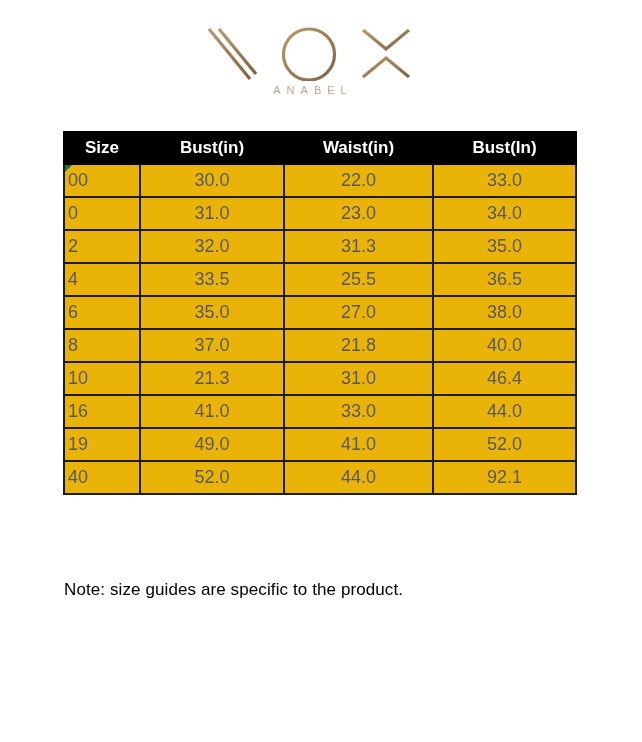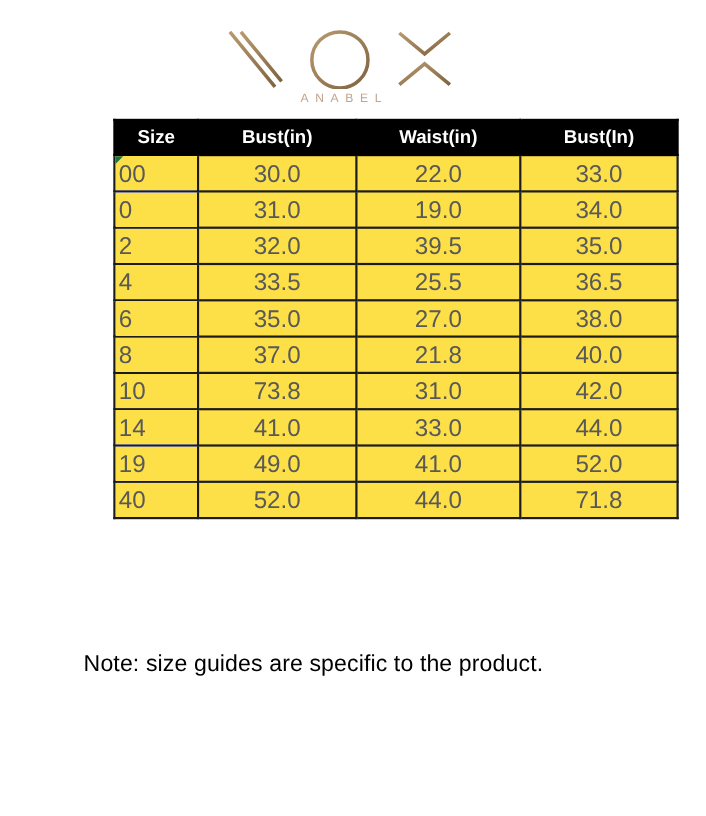--- a/index.html
+++ b/index.html
@@ -7,32 +7,32 @@
        font-family:"Liberation Sans","DejaVu Sans",sans-serif;}
   .page{position:relative;width:560px;height:742px;background:#ffffff;}
 
   
   .logo{position:absolute;left:203px;top:27px;width:214px;text-align:center;}
   .logo svg{display:block;margin:0 auto;}
   .brand-sub{margin-top:3px;text-align:center;font-size:11px;font-weight:400;
              letter-spacing:6px;padding-left:6px;color:#c2a38b;}
 
   
-  .size-table{position:absolute;left:63px;top:108px;width:512px;
-              border-collapse:collapse;table-layout:fixed;margin-left:40px;}
+  .size-table{position:absolute;left:63px;top:131px;width:512px;
+              border-collapse:collapse;table-layout:fixed;}
   .size-table th{background:#000000;color:#ffffff;font-weight:bold;font-size:17px;
                  height:30px;padding:0;border:2px solid #000000;text-align:center;}
-  .size-table td{height:31px;font-size:22px;color:#595959;text-align:center;
-                 padding:0;border:2px solid #1c1c1c;background:#fde047;}
+  .size-table td{height:31px;font-size:18px;color:#595959;text-align:center;
+                 padding:0;border:2px solid #1c1c1c;background:#eab308;}
   .size-table td.col-size{text-align:left;padding-left:3px;position:relative;}
   .flag{position:absolute;top:0;left:0;width:0;height:0;
         border-top:7px solid #1e7145;border-right:7px solid transparent;}
 
   
-  .note{position:absolute;left:64px;top:580px;margin:12px;font-size:21px;
+  .note{position:absolute;left:64px;top:580px;margin:0;font-size:17px;
         color:#000000;letter-spacing:0.1px;}
 </style>
 </head>
 <body>
 
 <div class="page">
 
   <header class="logo">
     <svg width="210" height="54" viewBox="0 0 210 54">
       <title>NOX</title>
@@ -77,27 +77,27 @@
     <tbody>
         <tr>
           <td class="col-size"><span class="flag"></span><span>00</span></td>
           <td><span>30.0</span></td>
           <td><span>22.0</span></td>
           <td><span>33.0</span></td>
         </tr>
         <tr>
           <td class="col-size"><span>0</span></td>
           <td><span>31.0</span></td>
-          <td><span>19.0</span></td>
+          <td><span>23.0</span></td>
           <td><span>34.0</span></td>
         </tr>
         <tr>
           <td class="col-size"><span>2</span></td>
           <td><span>32.0</span></td>
-          <td><span>39.5</span></td>
+          <td><span>31.3</span></td>
           <td><span>35.0</span></td>
         </tr>
         <tr>
           <td class="col-size"><span>4</span></td>
           <td><span>33.5</span></td>
           <td><span>25.5</span></td>
           <td><span>36.5</span></td>
         </tr>
         <tr>
           <td class="col-size"><span>6</span></td>
@@ -106,40 +106,40 @@
           <td><span>38.0</span></td>
         </tr>
         <tr>
           <td class="col-size"><span>8</span></td>
           <td><span>37.0</span></td>
           <td><span>21.8</span></td>
           <td><span>40.0</span></td>
         </tr>
         <tr>
           <td class="col-size"><span>10</span></td>
-          <td><span>73.8</span></td>
+          <td><span>21.3</span></td>
           <td><span>31.0</span></td>
-          <td><span>42.0</span></td>
+          <td><span>46.4</span></td>
         </tr>
         <tr>
-          <td class="col-size"><span>14</span></td>
+          <td class="col-size"><span>16</span></td>
           <td><span>41.0</span></td>
           <td><span>33.0</span></td>
           <td><span>44.0</span></td>
         </tr>
         <tr>
           <td class="col-size"><span>19</span></td>
           <td><span>49.0</span></td>
           <td><span>41.0</span></td>
           <td><span>52.0</span></td>
         </tr>
         <tr>
           <td class="col-size"><span>40</span></td>
           <td><span>52.0</span></td>
           <td><span>44.0</span></td>
-          <td><span>71.8</span></td>
+          <td><span>92.1</span></td>
         </tr>
       </tbody>
   </table>
 
   <p class="note">Note: size guides are specific to the product.</p>
 
 </div>
 
 </body></html>

